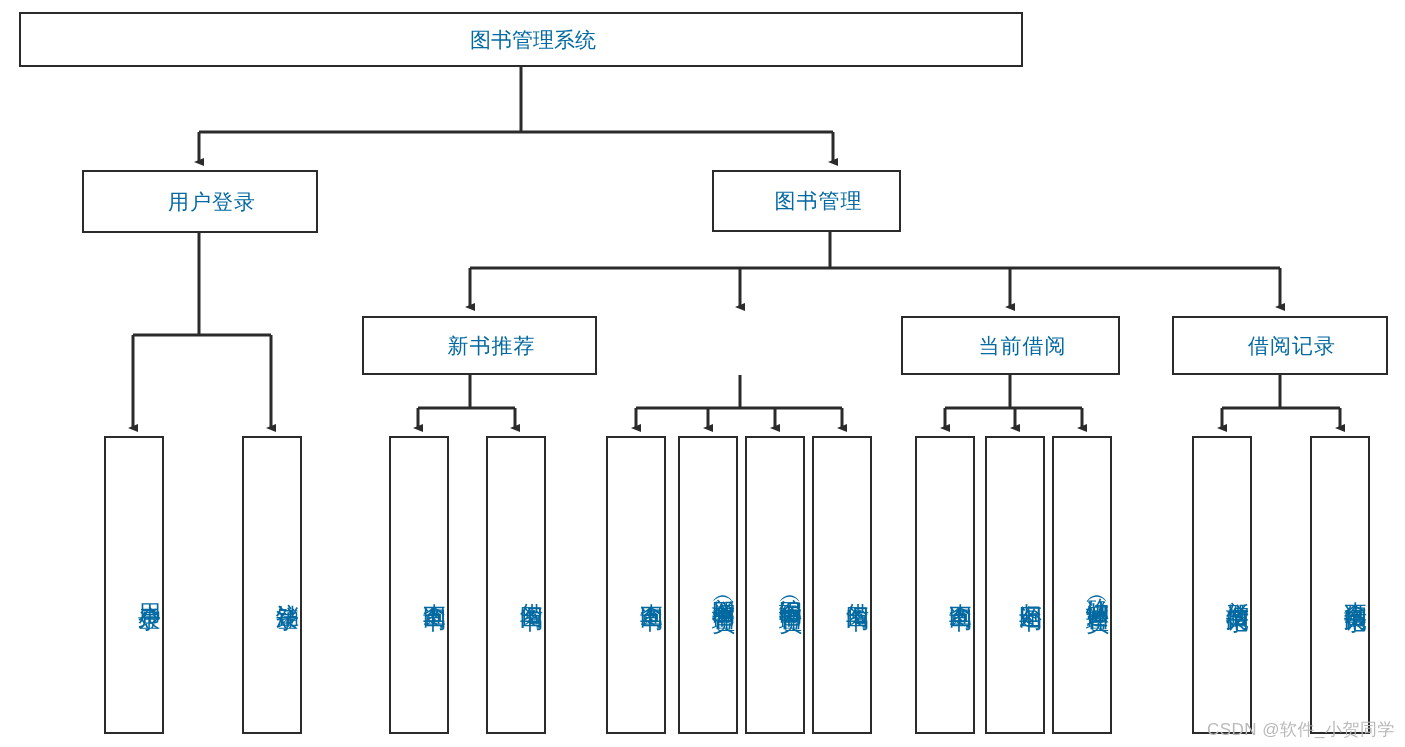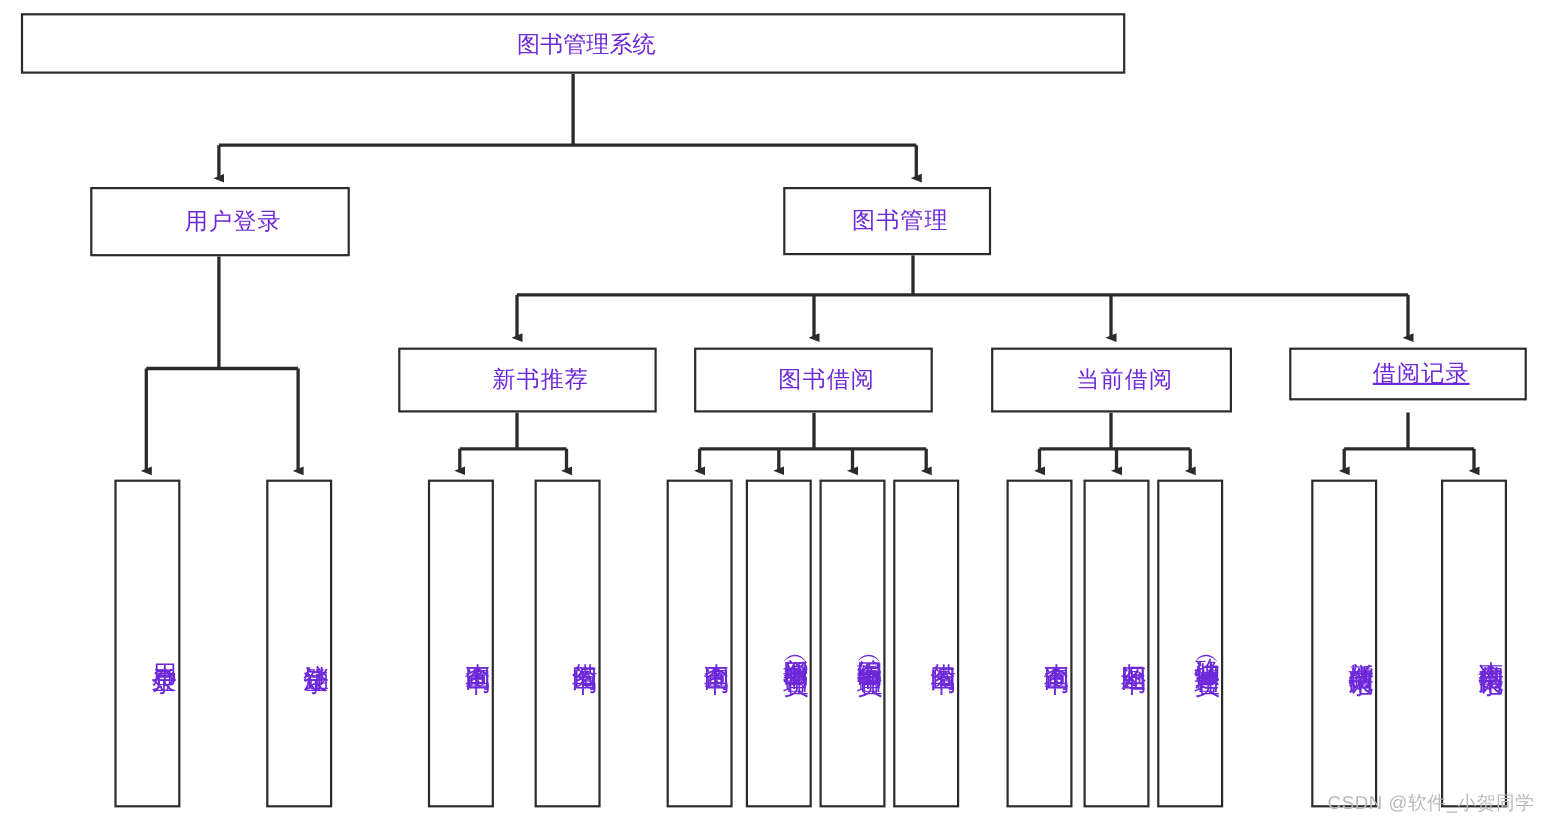--- a/index.html
+++ b/index.html
@@ -26,21 +26,21 @@
     pointer-events: none;
   }
   .node {
     position: absolute;
     box-sizing: border-box;
     border: 2px solid #2b2b2b;
     background: #ffffff;
     display: flex;
     align-items: center;
     justify-content: center;
-    color: #6d28d9;
+    color: #0369a1;
     padding-left: 24px;
   }
   .node.horiz {
     font-size: 21px;
     letter-spacing: 1px;
     line-height: 1.2;
   }
   .node.root {
     font-size: 21px;
   }
@@ -131,27 +131,24 @@
   <div class="node horiz" style="left:82px; top:170px; width:236px; height:63px;">
     <span>用户登录</span>
   </div>
   <div class="node horiz" style="left:712px; top:170px; width:189px; height:62px;">
     <span>图书管理</span>
   </div>
 
   <div class="node horiz" style="left:362px; top:316px; width:235px; height:59px;">
     <span>新书推荐</span>
   </div>
-  <div class="node horiz" style="left:631px; top:316px; width:217px; height:59px;">
-    <span>图书借阅</span>
-  </div>
   <div class="node horiz" style="left:901px; top:316px; width:219px; height:59px;">
     <span>当前借阅</span>
   </div>
-  <div class="node horiz" style="left:1172px; top:316px; width:216px; height:48px;text-decoration:underline;">
+  <div class="node horiz" style="left:1172px; top:316px; width:216px; height:59px;">
     <span>借阅记录</span>
   </div>
 
   <div class="node vert" style="left:104px; top:436px; width:60px; height:298px;">
     <span class="vlabel">用户登录</span>
   </div>
   <div class="node vert" style="left:242px; top:436px; width:60px; height:298px;">
     <span class="vlabel">注销登录</span>
   </div>
 

